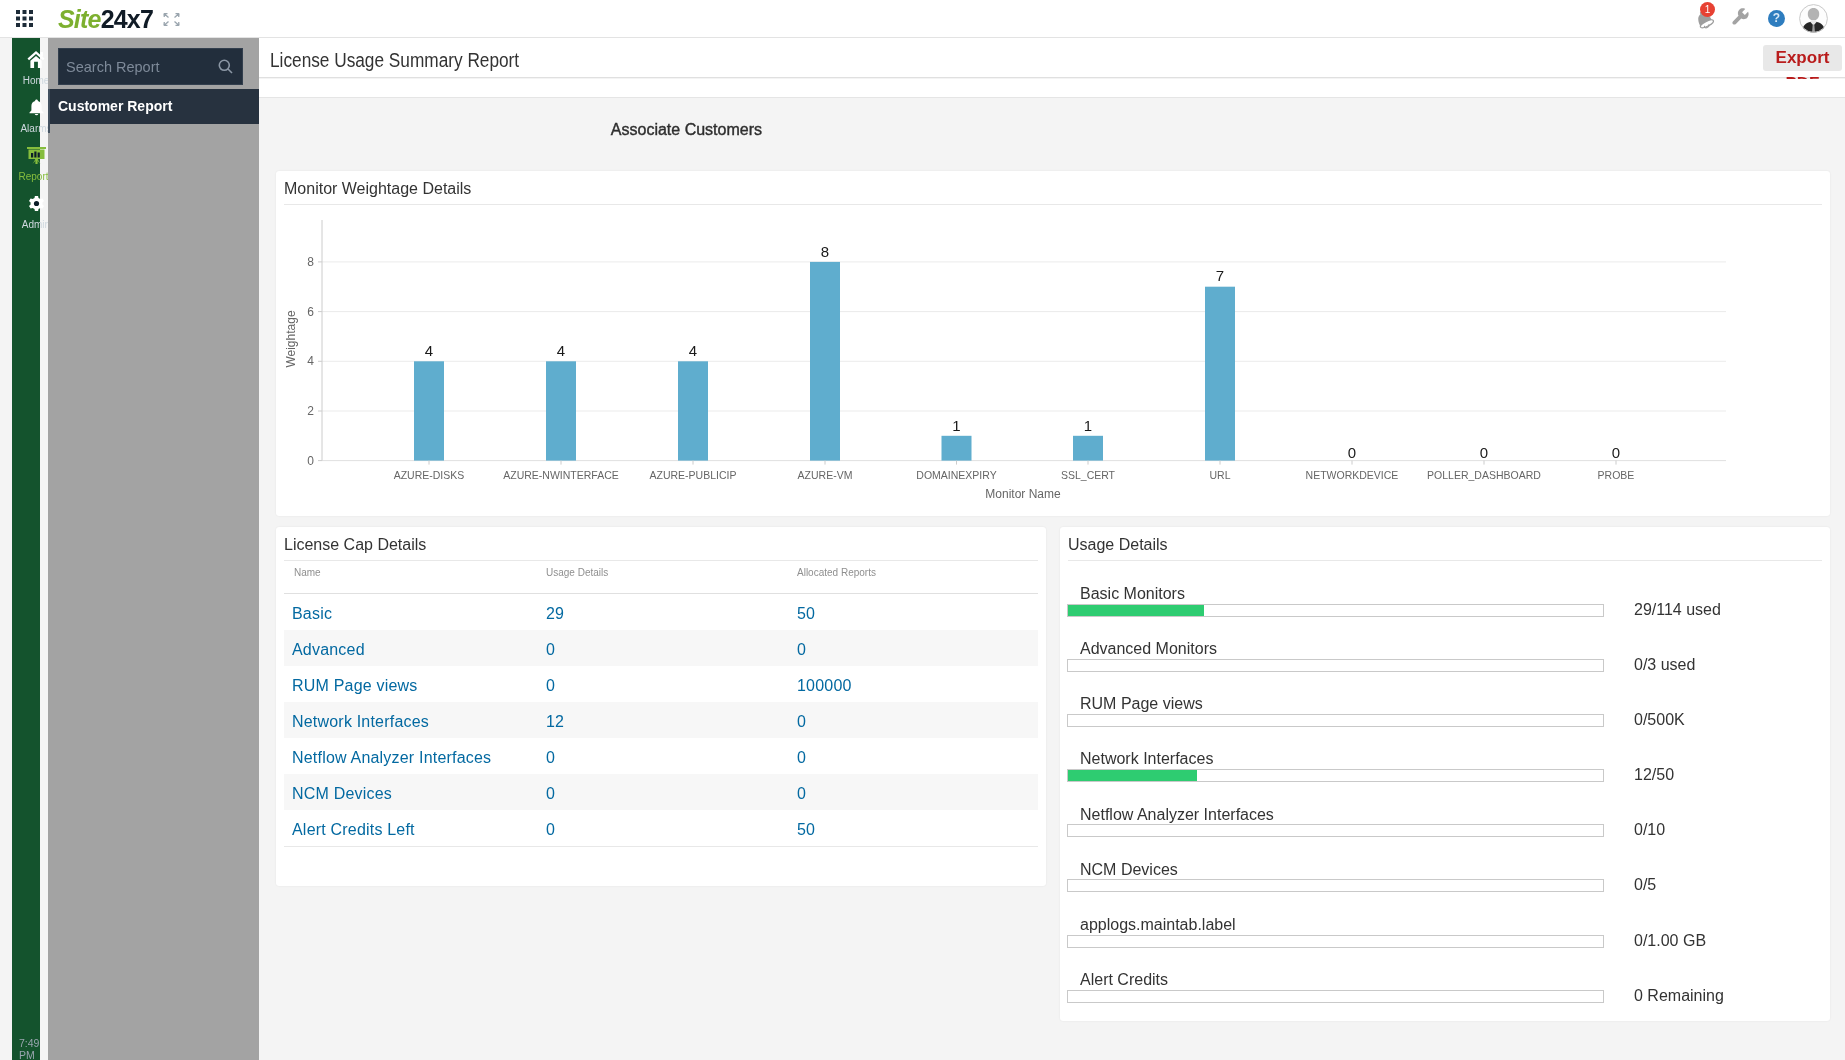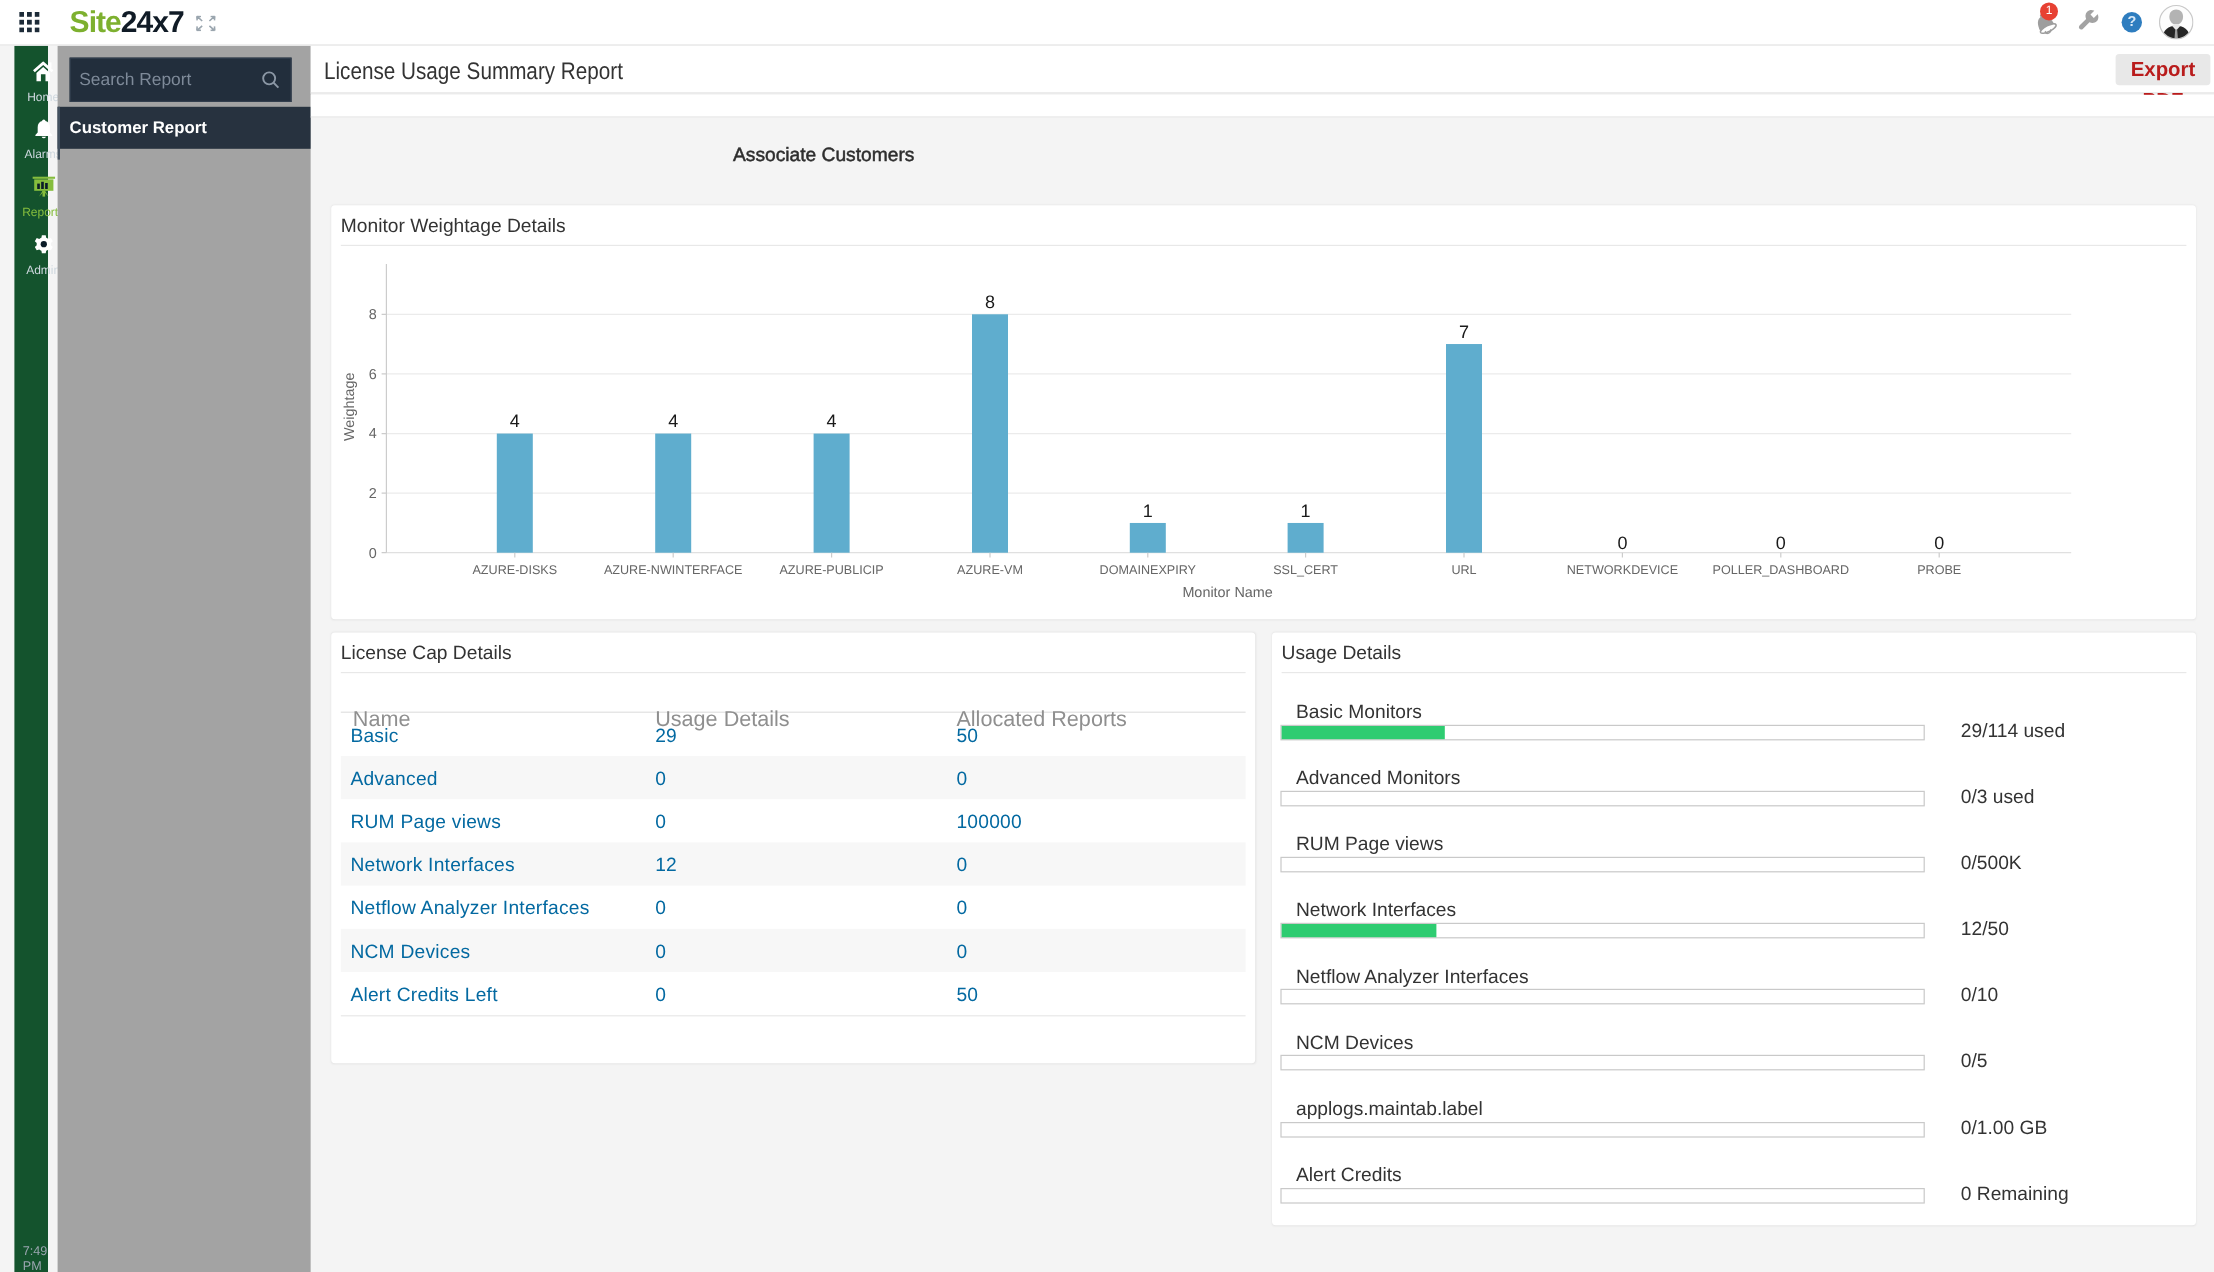--- a/index.html
+++ b/index.html
@@ -3,21 +3,21 @@
 <meta charset="utf-8">
 <style>
   * { margin:0; padding:0; box-sizing:border-box; }
   html,body { width:1845px; height:1060px; overflow:hidden; }
   body { font-family:"Liberation Sans", sans-serif; background:#f4f4f4; position:relative; }
   .abs { position:absolute; }
 
   
   #topbar { position:absolute; left:0; top:0; width:1845px; height:38px; background:#fff; border-bottom:1px solid #e3e3e3; z-index:5; }
   #logo { position:absolute; left:58px; top:5px; font-size:25px; font-weight:bold; letter-spacing:-0.8px; color:#101b26; }
-  #logo .g { color:#7db02f; }
+  #logo .g { color:#7db02f;font-style:italic; }
 
   
   #rail { position:absolute; left:12px; top:38px; width:28px; height:1022px; background:#14532d; }
   .railitem { position:absolute; left:0; width:48px; text-align:center; }
   .raillabel { font-size:10px; color:#cfd8df; margin-top:3px; }
   .raillabel.green { color:#86bd3d; }
   #railtime { position:absolute; left:7px; top:999px; font-size:10.5px; color:#9aa5af; }
 
   
   #panel { position:absolute; left:48px; top:38px; width:211px; height:1022px; background:#a3a3a3; }
@@ -41,21 +41,21 @@
 
   .card { position:absolute; background:#fff; border-radius:3px; box-shadow:0 0 2px rgba(0,0,0,0.08); }
   .cardtitle { position:absolute; left:8px; right:8px; top:0; height:34px; border-bottom:1px solid #e8e8e8; font-size:16px; color:#333; line-height:36px; white-space:nowrap; }
 
   #chartcard { left:17px; top:133px; width:1554px; height:345px; }
   #licard   { left:17px; top:489px; width:770px; height:359px; }
   #ucard    { left:801px; top:489px; width:770px; height:494px; }
 
   
   .lihead { position:absolute; left:8px; right:8px; top:36px; height:31px; border-bottom:1px solid #e0e0e0; }
-  .lihead span { position:absolute; top:26px; font-size:18px; color:#8f8f8f; }
+  .lihead span { position:absolute; top:4px; font-size:10px; color:#8f8f8f; }
   .lirow { position:absolute; left:8px; width:754px; height:36px; }
   .lirow.alt { background:#f7f7f7; }
   .lirow span { position:absolute; top:11px; font-size:16px; letter-spacing:0.2px; color:#0369a1; }
   .c1 { left:8px; } .c2 { left:262px; } .c3 { left:513px; }
   #libottom { position:absolute; left:8px; width:754px; top:319px; border-top:1px solid #e8e8e8; }
 
   
   .ulabel { position:absolute; left:8px; font-size:16px; color:#333;margin-left:12px; }
   .ubar { position:absolute; left:7px; width:537px; height:13px; background:#fff; border:1px solid #c9c9c9; }
   .ufill { height:11px; background:#2ecc71; }

